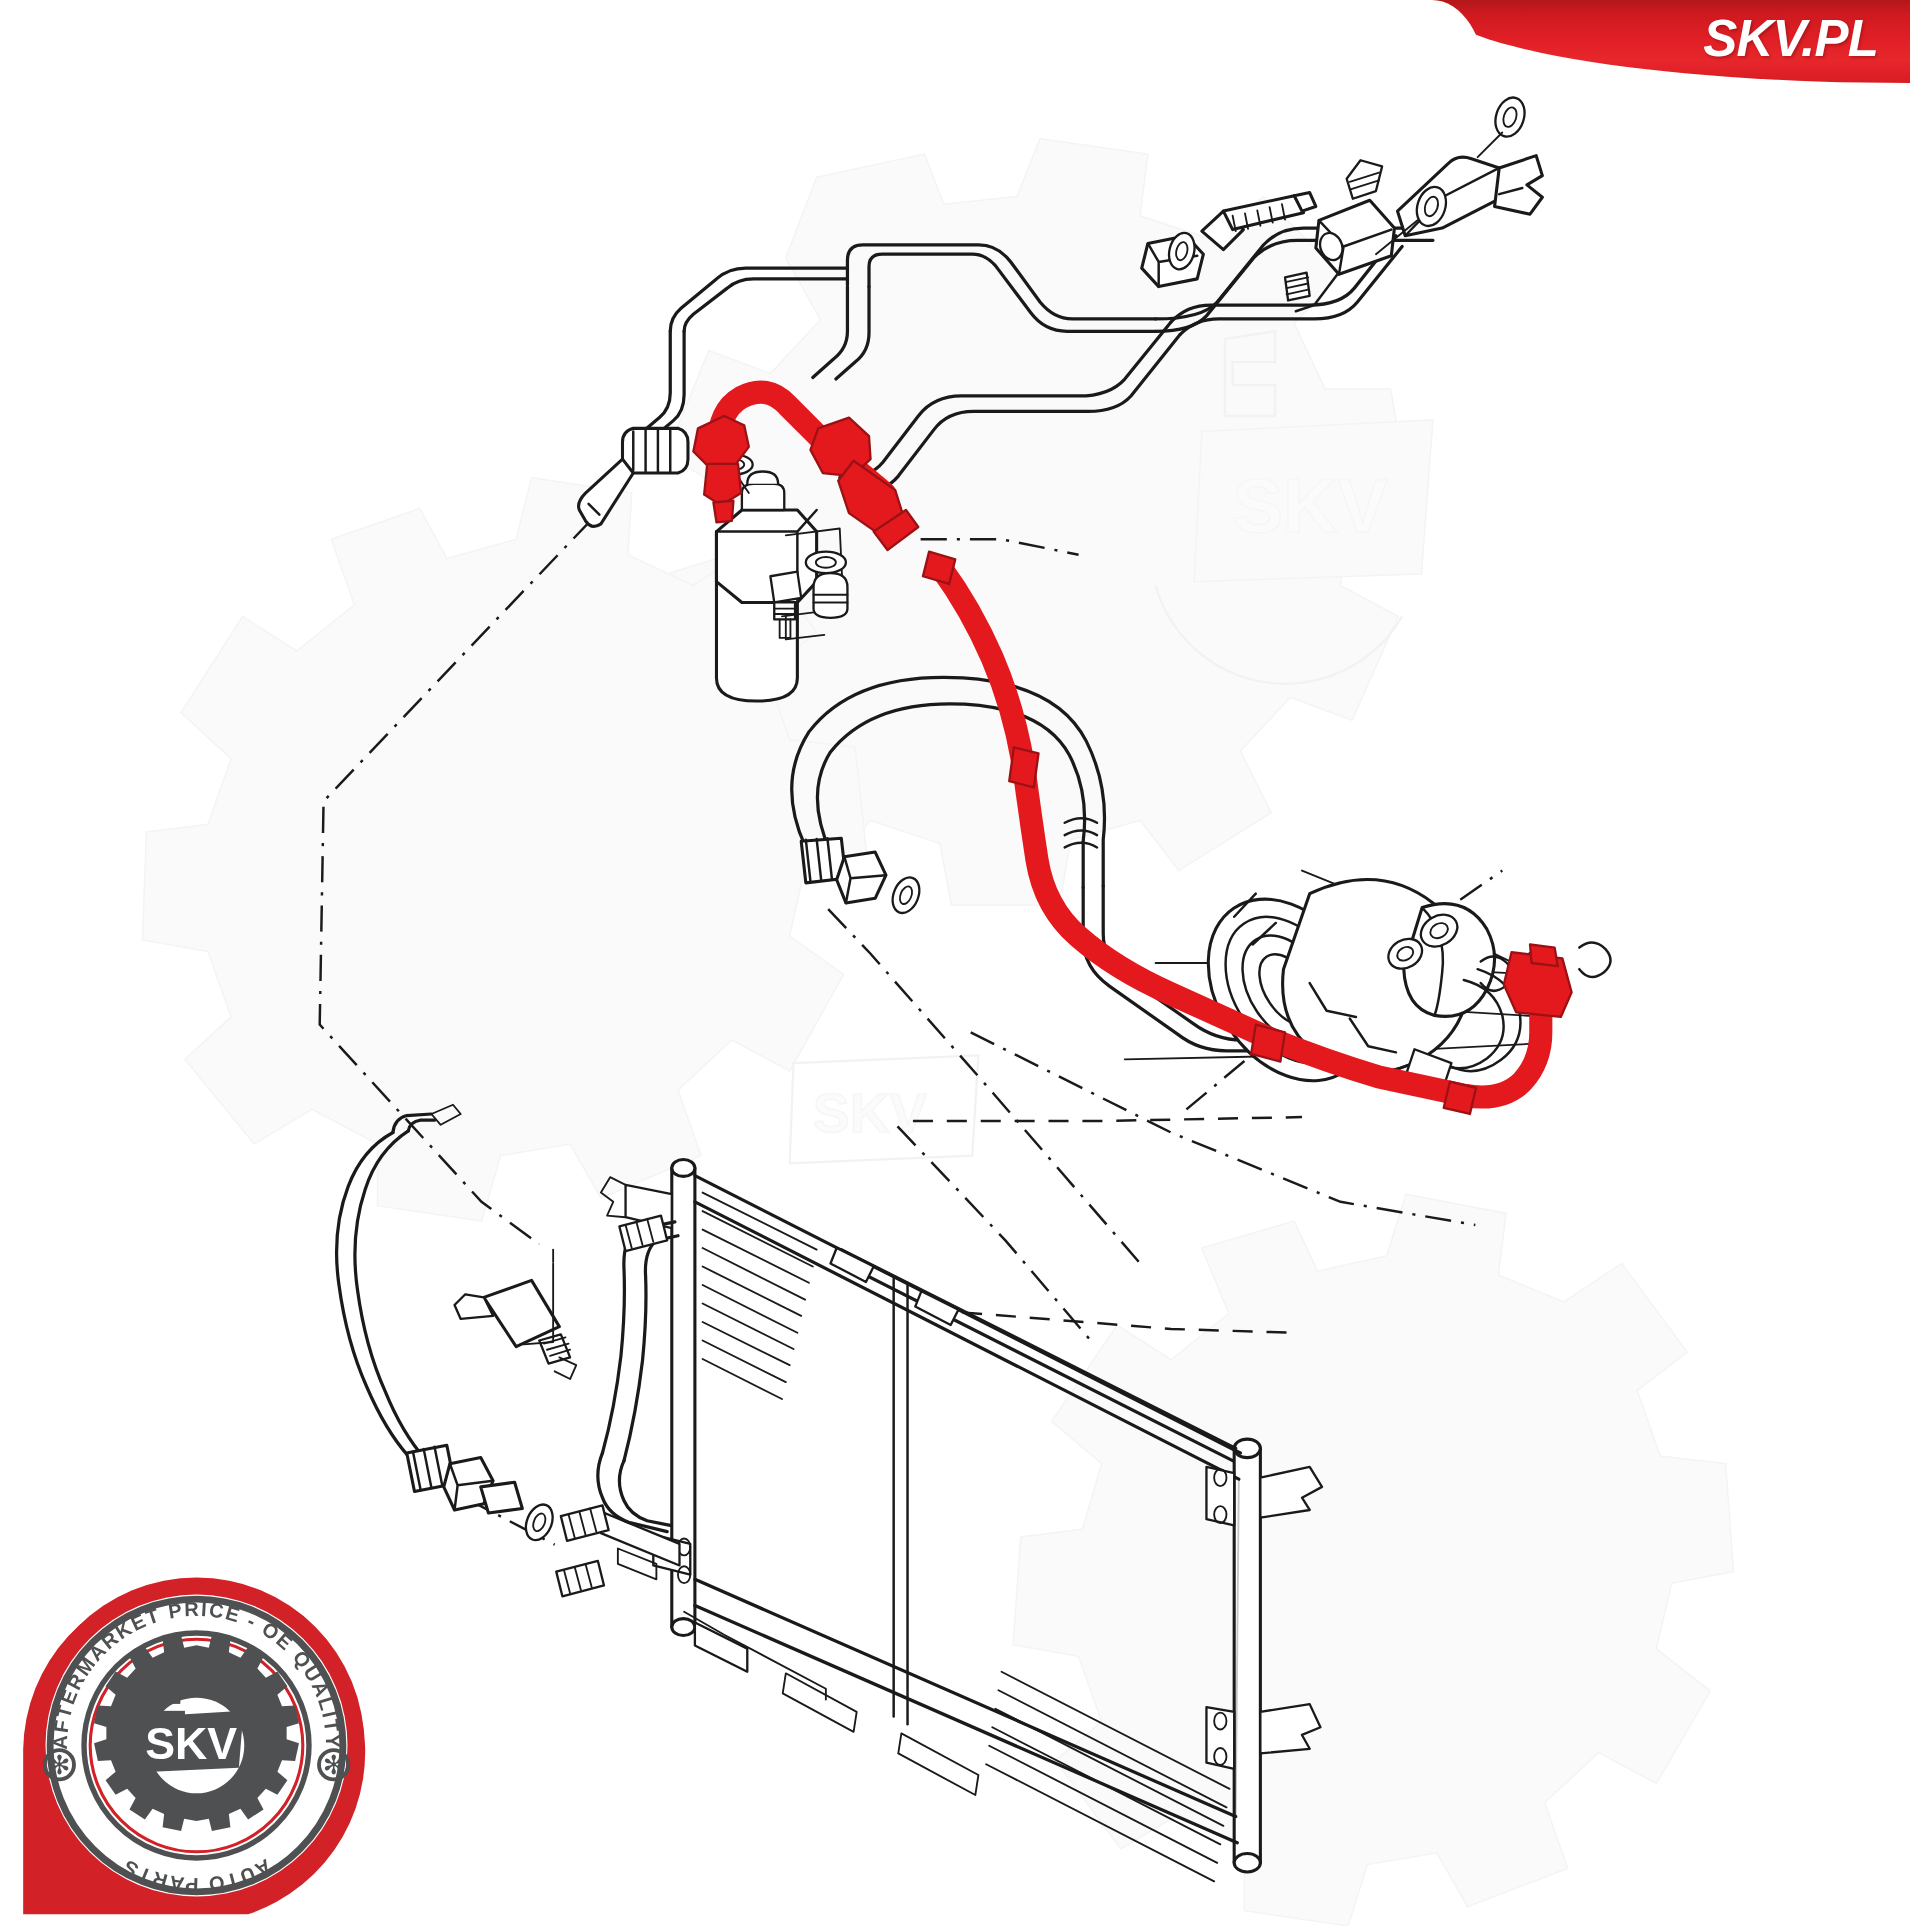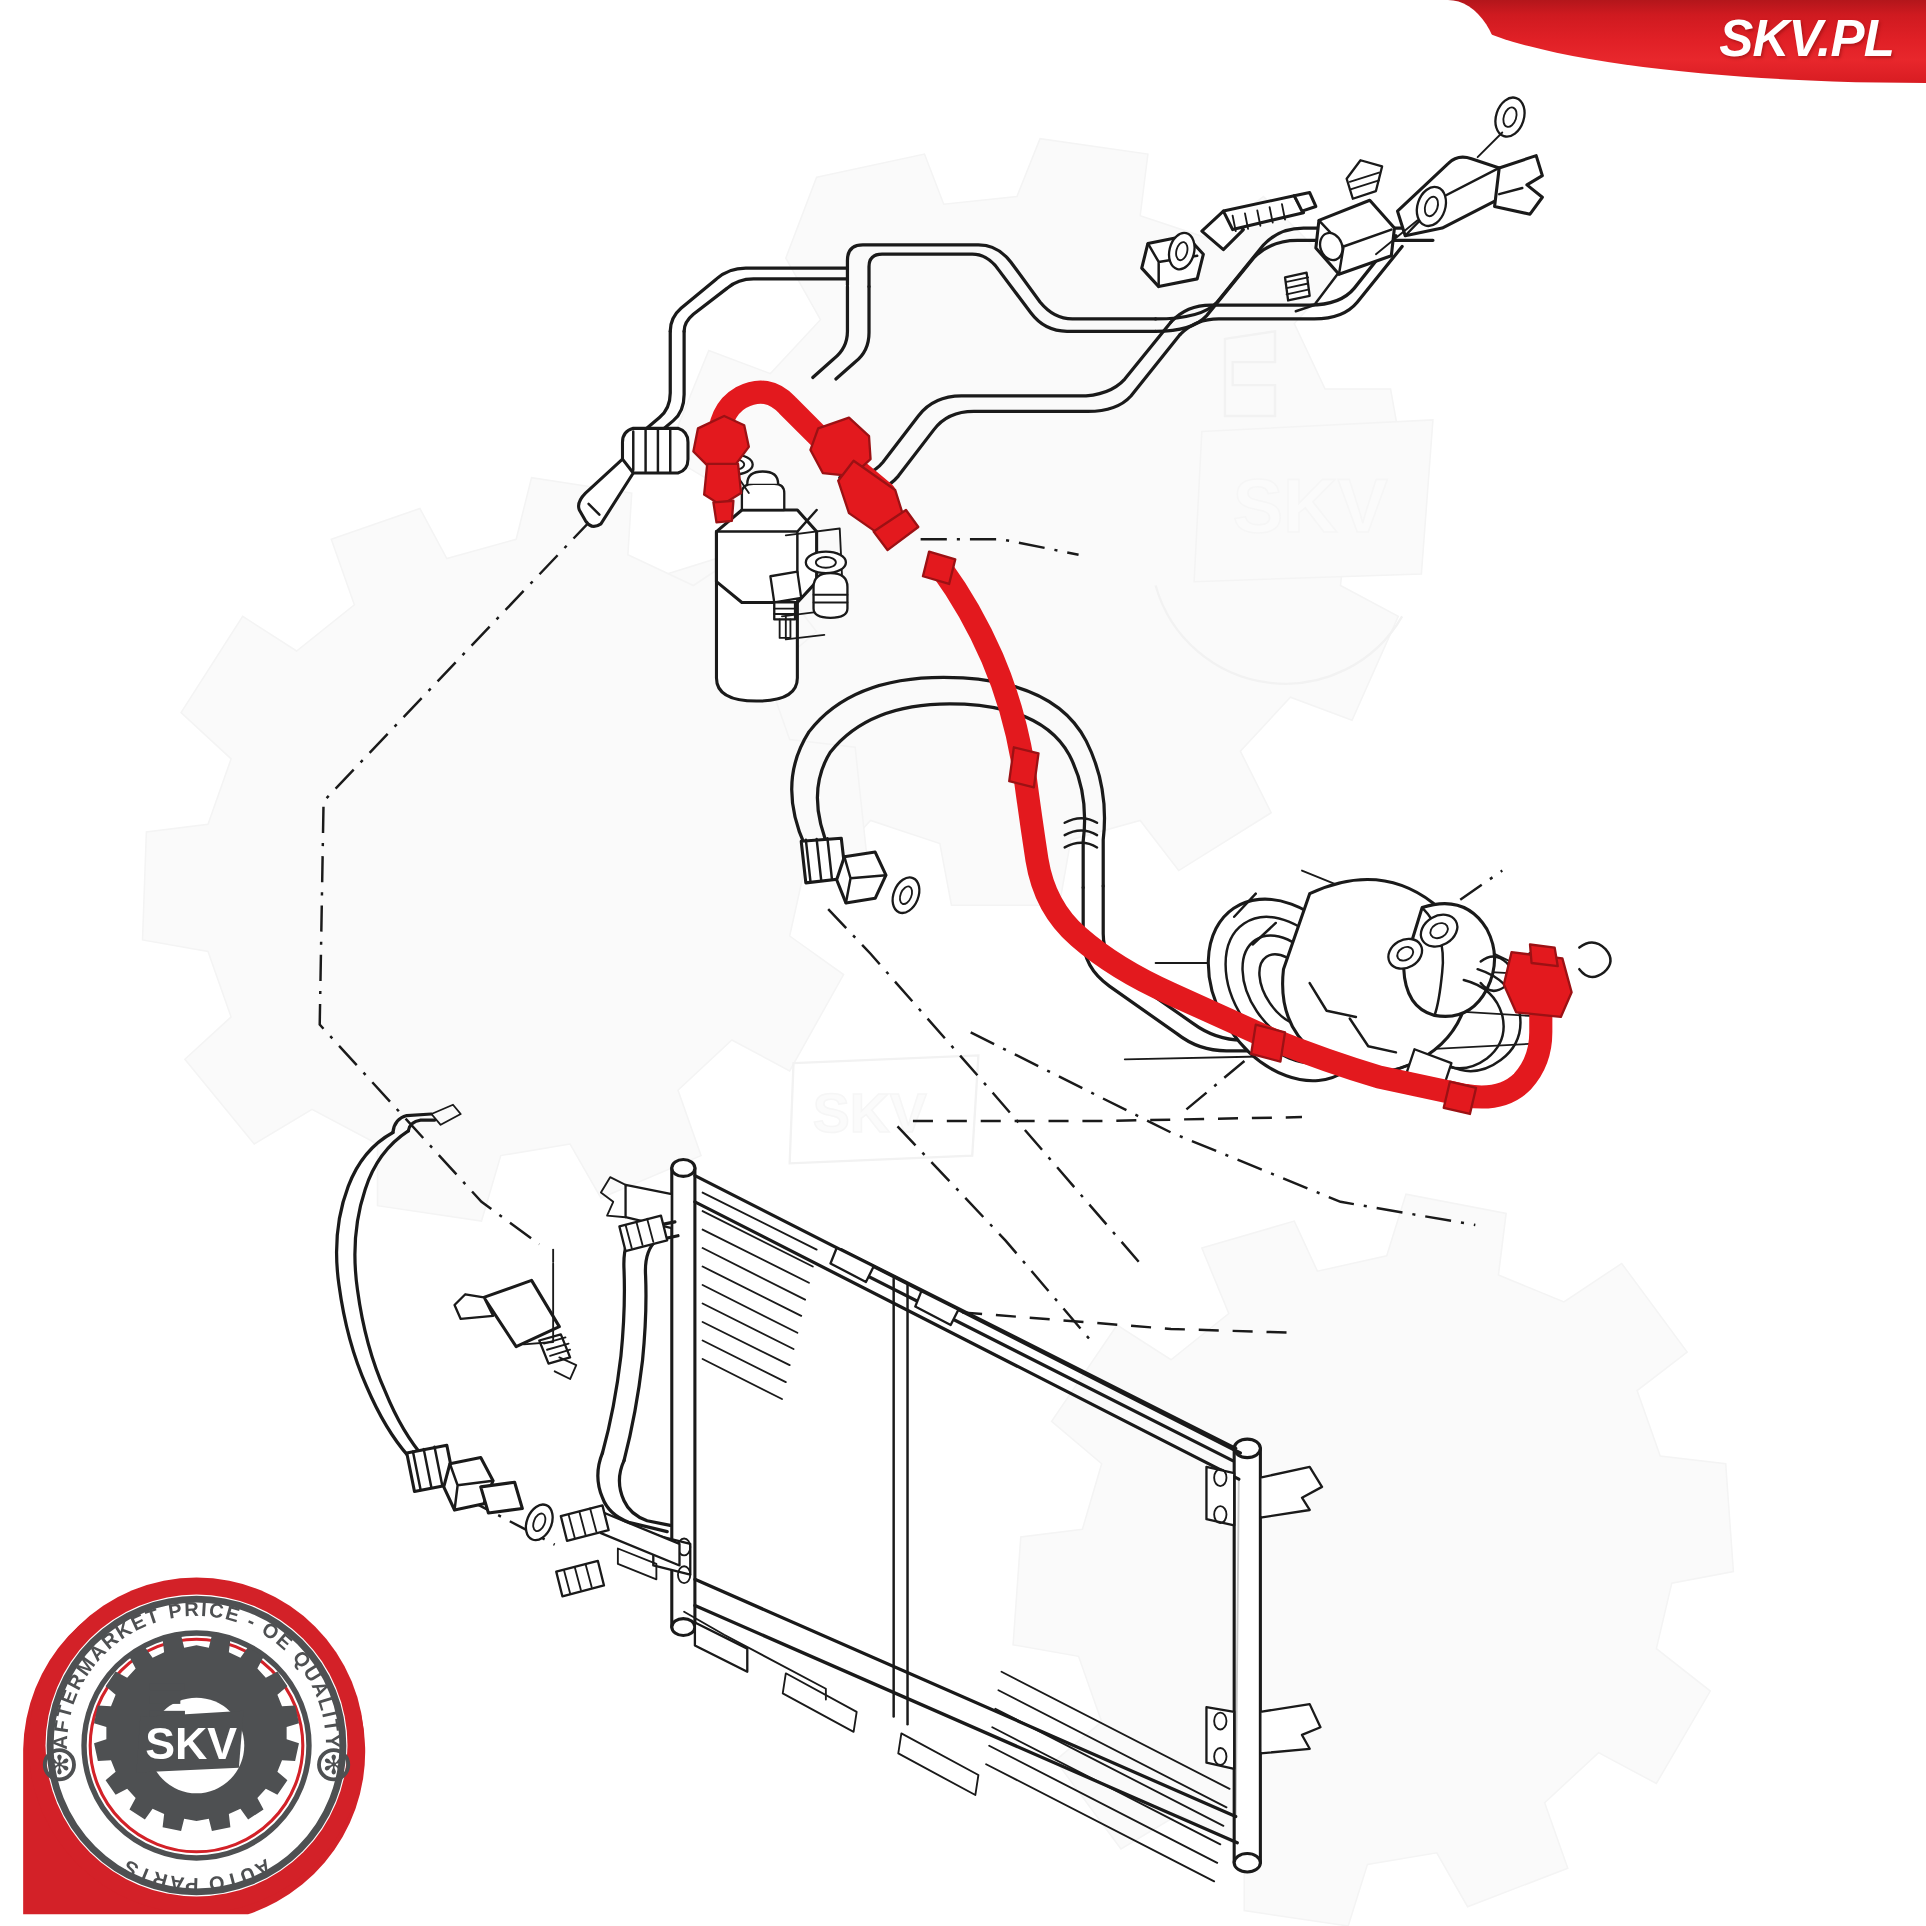--- a/index.html
+++ b/index.html
@@ -3,21 +3,21 @@
 <meta charset="utf-8">
 <style>
   html,body{margin:0;padding:0;background:#ffffff;}
   body{width:1926px;height:1926px;position:relative;overflow:hidden;
        font-family:"Liberation Sans", sans-serif;}
 
   #stage{position:absolute;left:0;top:0;width:1926px;height:1926px;background:#fff;}
 
   
   #header-banner{
-    position:absolute;top:0;right:0;width:478px;height:83px;
+    position:absolute;top:0;right:16px;width:478px;height:83px;
     overflow:hidden;
   }
   #header-banner .shape{
     position:absolute;top:0;right:0;width:478px;height:83px;
     background:linear-gradient(180deg,#b3161b 0%,#cf1a20 18%,#e02026 48%,#e8272c 72%,#d81c22 100%);
     border-bottom-left-radius:100% 100%;
   }
   #header-banner .shape:after{
     content:"";position:absolute;left:0;top:0;width:54px;height:83px;
     background:#fff;

